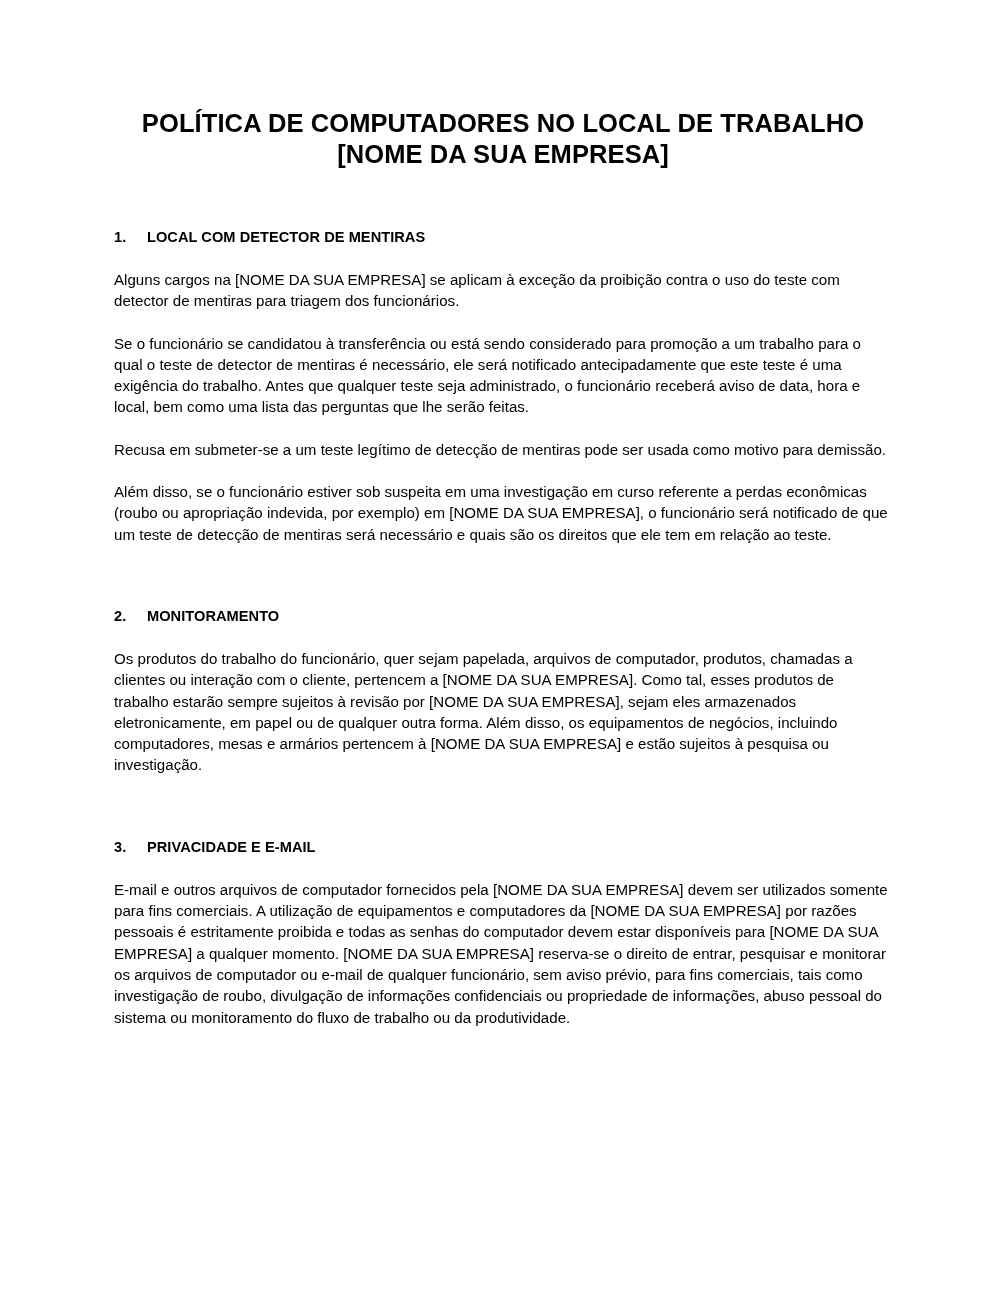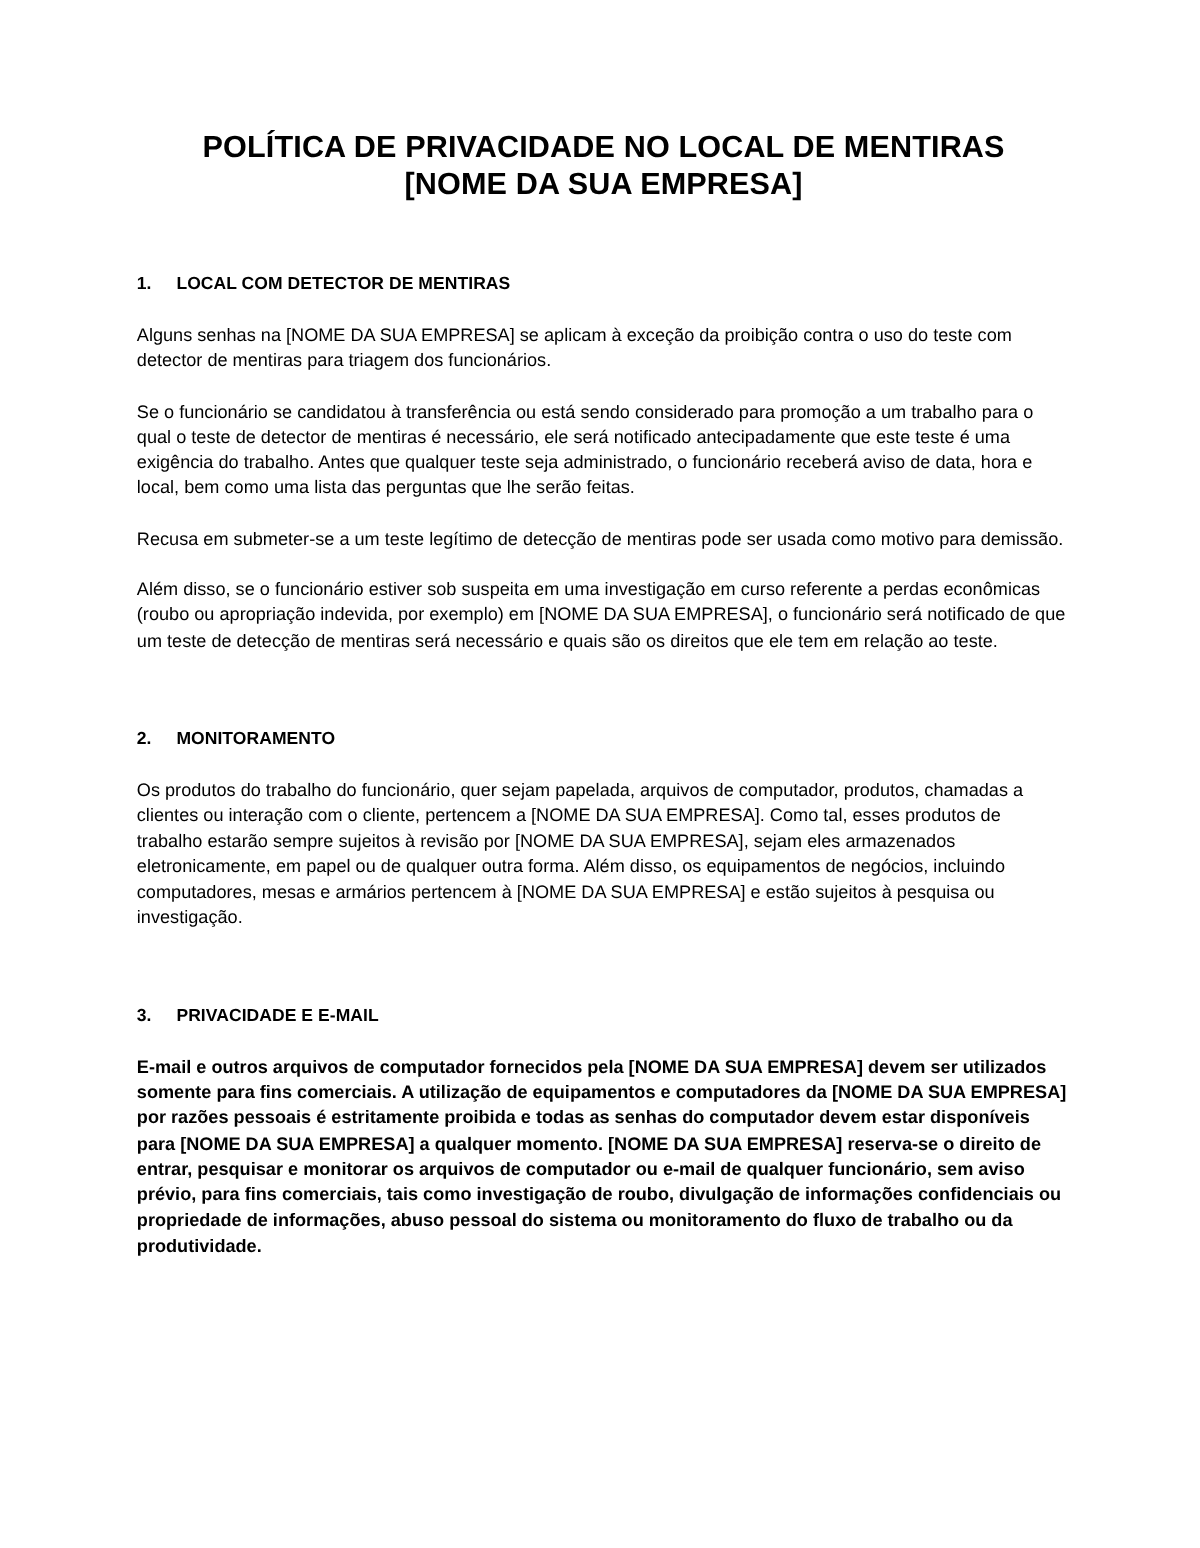--- a/index.html
+++ b/index.html
@@ -87,40 +87,39 @@
   .para + .para {
     margin-top: 21px;
   }
   .section-heading + .para {
     margin-top: 22px;
   }
 
   
   #section-3 .para {
     line-height: 21.3px;
-    font-weight: bold;
   }
 </style>
 </head>
 <body>
 
 <div class="page">
   <div class="content">
 
     <h1 class="doc-title">
-      <span class="title-line">POLÍTICA DE PRIVACIDADE NO LOCAL DE MENTIRAS</span>
+      <span class="title-line">POLÍTICA DE COMPUTADORES NO LOCAL DE TRABALHO</span>
       <span class="title-line">[NOME DA SUA EMPRESA]</span>
     </h1>
 
     <section class="section" id="section-1">
       <h2 class="section-heading">
         <span class="num">1.</span>
         <span class="heading-text">LOCAL COM DETECTOR DE MENTIRAS</span>
       </h2>
-      <p class="para">Alguns senhas na [NOME DA SUA EMPRESA] se aplicam à exceção da proibição contra o uso do teste com detector de mentiras para triagem dos funcionários.</p>
+      <p class="para">Alguns cargos na [NOME DA SUA EMPRESA] se aplicam à exceção da proibição contra o uso do teste com detector de mentiras para triagem dos funcionários.</p>
       <p class="para">Se o funcionário se candidatou à transferência ou está sendo considerado para promoção a um trabalho para o qual o teste de detector de mentiras é necessário, ele será notificado antecipadamente que este teste é uma exigência do trabalho. Antes que qualquer teste seja administrado, o funcionário receberá aviso de data, hora e local, bem como uma lista das perguntas que lhe serão feitas.</p>
       <p class="para">Recusa em submeter-se a um teste legítimo de detecção de mentiras pode ser usada como motivo para demissão.</p>
       <p class="para">Além disso, se o funcionário estiver sob suspeita em uma investigação em curso referente a perdas econômicas (roubo ou apropriação indevida, por exemplo) em [NOME DA SUA EMPRESA], o funcionário será notificado de que um teste de detecção de mentiras será necessário e quais são os direitos que ele tem em relação ao teste.</p>
     </section>
 
     <section class="section" id="section-2">
       <h2 class="section-heading">
         <span class="num">2.</span>
         <span class="heading-text">MONITORAMENTO</span>
       </h2>

